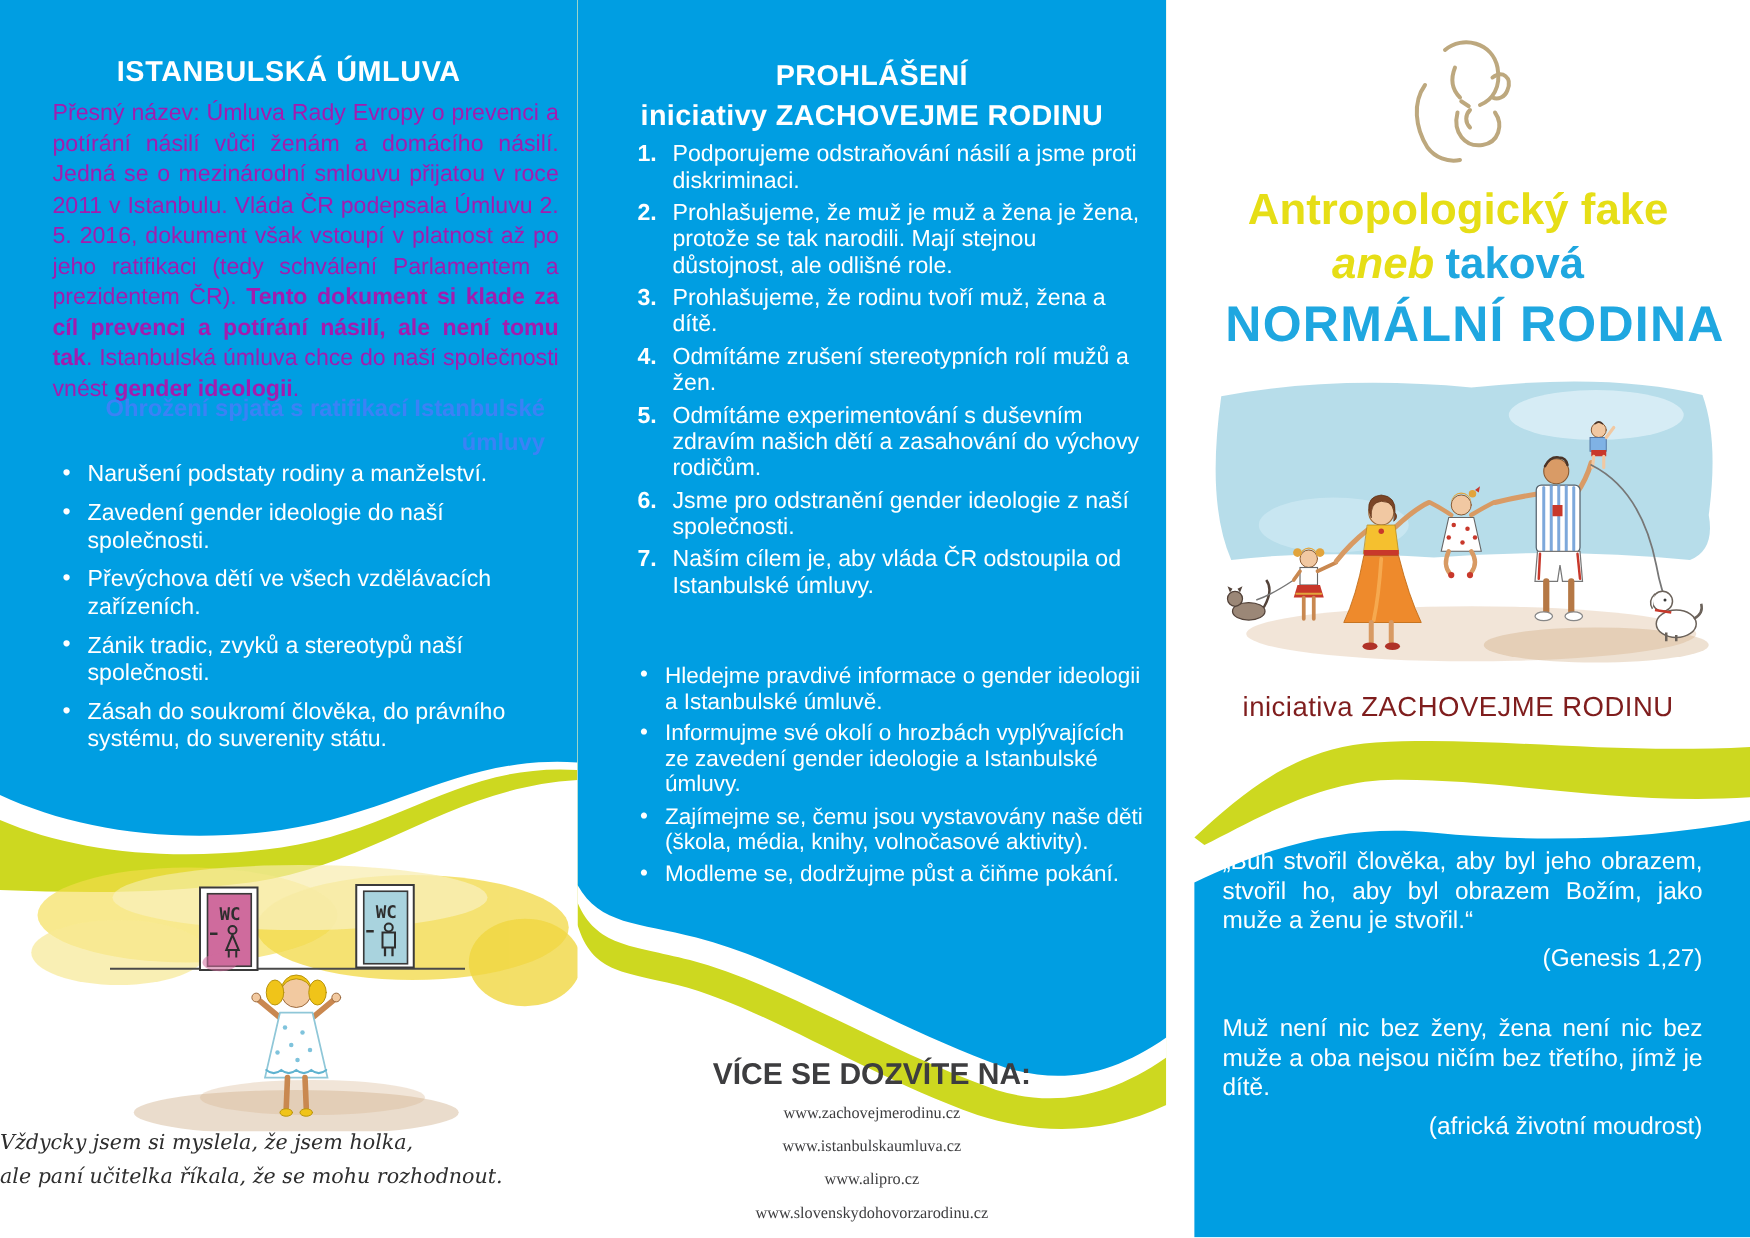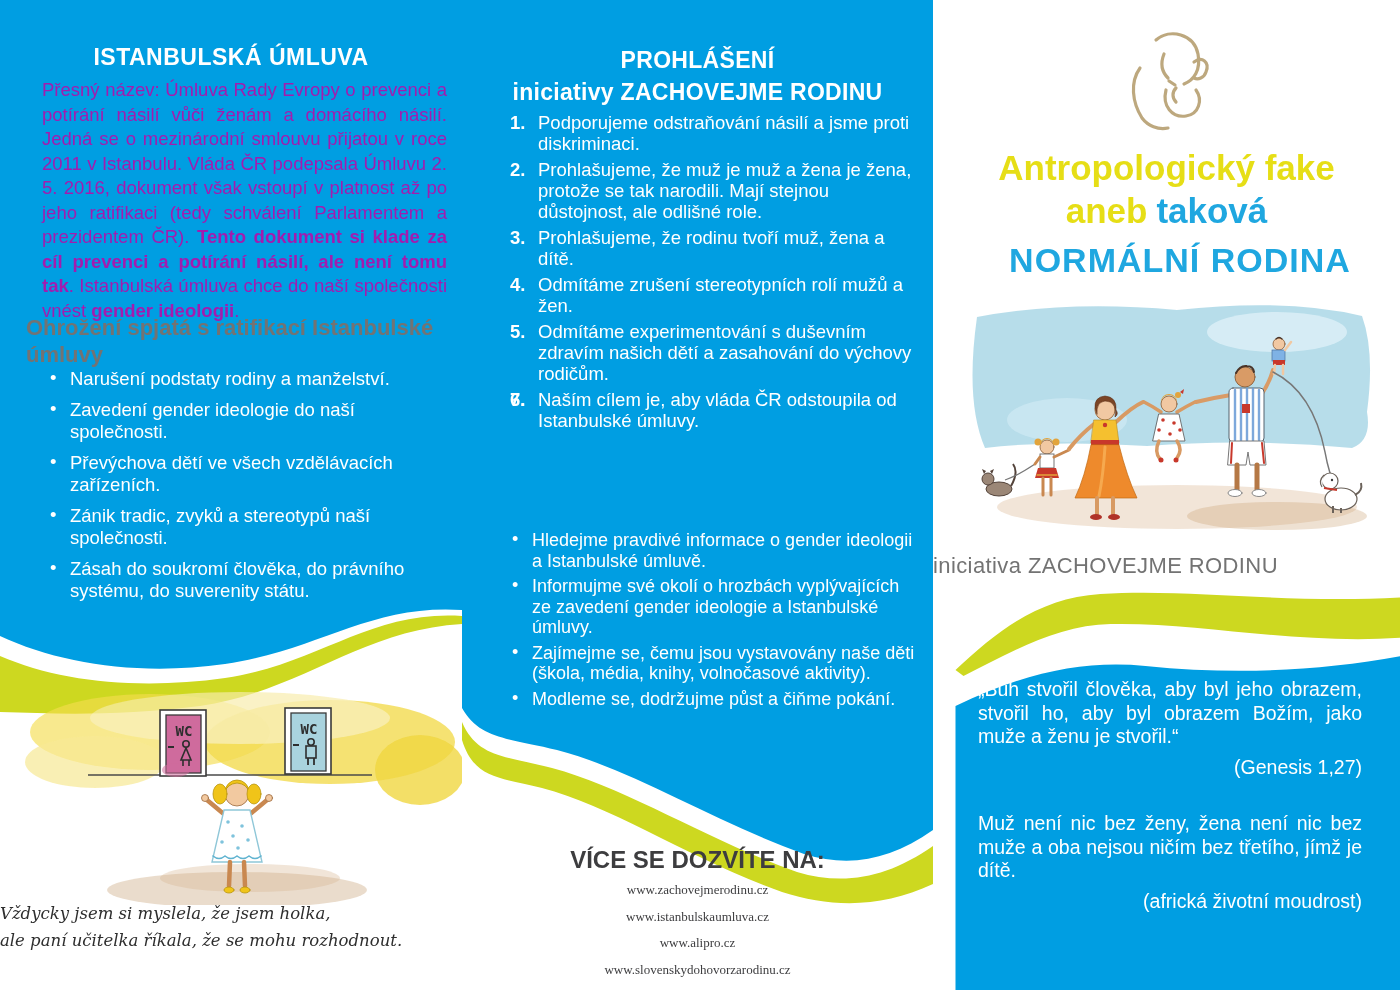--- a/index.html
+++ b/index.html
@@ -15,22 +15,22 @@
   .col-right{left:933px;width:512px;}
   .bg-svg{position:absolute;left:0;top:0;width:100%;height:100%;z-index:0;}
   .layer{position:absolute;z-index:2;}
 
   
   .lp-heading{left:0;top:44px;width:462px;text-align:center;color:#fff;
     font-size:23px;font-weight:bold;letter-spacing:.5px;}
   .lp-paragraph{left:42px;top:78px;width:405px;color:#a21caf;font-size:18.5px;
     line-height:24.5px;text-align:justify;}
   .lp-paragraph b{font-weight:bold;}
-  .lp-subheading{left:26px;top:314px;width:410px;text-align:left;color:#737373;
-    font-size:22px;font-weight:bold;line-height:27px;}
+  .lp-subheading{left:26px;top:314px;width:410px;text-align:right;color:#3b82f6;
+    font-size:19px;font-weight:bold;line-height:27px;}
   .bullet-list{left:46px;top:368px;width:402px;margin:0;padding:0;list-style:none;
     color:#fff;font-size:18.5px;line-height:22px;}
   .bullet-list li{position:relative;padding-left:24px;margin-bottom:9px;}
   .bullet-list li::before{content:"•";position:absolute;left:4px;top:-1px;}
   .lp-caption{left:0;top:900px;width:462px;color:#2e2e2e;
     font-family:"DejaVu Serif","Liberation Serif",serif;font-style:italic;
     font-size:16.5px;line-height:27px;}
 
   
   .mp-heading{left:0;top:44px;width:471px;text-align:center;color:#fff;
@@ -46,24 +46,24 @@
   .action-list li{position:relative;padding-left:24px;margin-bottom:5px;}
   .action-list li::before{content:"•";position:absolute;left:4px;top:-1px;}
   .mp-links{left:0;top:846px;width:471px;text-align:center;color:#3d3d3f;}
   .mp-links .links-heading{font-size:24px;font-weight:bold;margin-bottom:3px;}
   .mp-links .link-line{font-size:13px;line-height:26.5px;font-family:Liberation Serif, serif;}
 
   
   .rp-title{left:0;top:146px;width:467px;text-align:center;font-weight:bold;
     line-height:43px;}
   .rp-title .t1{font-size:35px;color:#e6de16;}
-  .rp-title .t2y{font-size:35px;color:#e6de16;margin-right:9px;}
+  .rp-title .t2y{font-size:35px;color:#e6de16;margin-right:9px;font-style:italic;}
   .rp-title .t2b{font-size:35px;color:#1fa7e0;}
-  .rp-title .t3{font-size:34px;color:#1fa7e0;letter-spacing:1px;padding-left:27px;}
-  .rp-initiative{left:0;top:553px;width:467px;color:#737373;
+  .rp-title .t3{font-size:40px;color:#1fa7e0;letter-spacing:1px;padding-left:27px;}
+  .rp-initiative{left:0;top:553px;width:467px;text-align:center;color:#7f1d1d;
     font-size:22px;letter-spacing:.4px;}
   .rp-quote{left:45px;width:384px;color:#fff;font-size:19.5px;line-height:23.5px;
     text-align:justify;}
   .rp-q1{top:678px;}
   .rp-q2{top:812px;}
   .rp-attr{text-align:right;margin-top:7px;}
 </style>
 </head>
 <body>
 
@@ -172,21 +172,21 @@
     <div>PROHLÁŠENÍ</div>
     <div>iniciativy ZACHOVEJME RODINU</div>
   </div>
 
   <ol class="layer decl-list">
     <li><span class="num">1.</span><span>Podporujeme odstraňování násilí a jsme proti diskriminaci.</span></li>
     <li><span class="num">2.</span><span>Prohlašujeme, že muž je muž a žena je žena, protože se tak narodili. Mají stejnou důstojnost, ale odlišné role.</span></li>
     <li><span class="num">3.</span><span>Prohlašujeme, že rodinu tvoří muž, žena a dítě.</span></li>
     <li><span class="num">4.</span><span>Odmítáme zrušení stereotypních rolí mužů a žen.</span></li>
     <li><span class="num">5.</span><span>Odmítáme experimentování s duševním zdravím našich dětí a zasahování do výchovy rodičům.</span></li>
-    <li><span class="num">6.</span></li>
+    <li><span class="num">6.</span><span>Jsme pro odstranění gender ideologie z naší společnosti.</span></li>
     <li><span class="num">7.</span><span>Naším cílem je, aby vláda ČR odstoupila od Istanbulské úmluvy.</span></li>
   </ol>
 
 
   <ul class="layer action-list">
     <li>Hledejme pravdivé informace o gender ideologii a Istanbulské úmluvě.</li>
     <li>Informujme své okolí o hrozbách vyplývajících ze zavedení gender ideologie a Istanbulské úmluvy.</li>
     <li>Zajímejme se, čemu jsou vystavovány naše děti (škola, média, knihy, volnočasové aktivity).</li>
     <li>Modleme se, dodržujme půst a čiňme pokání.</li>
   </ul>

